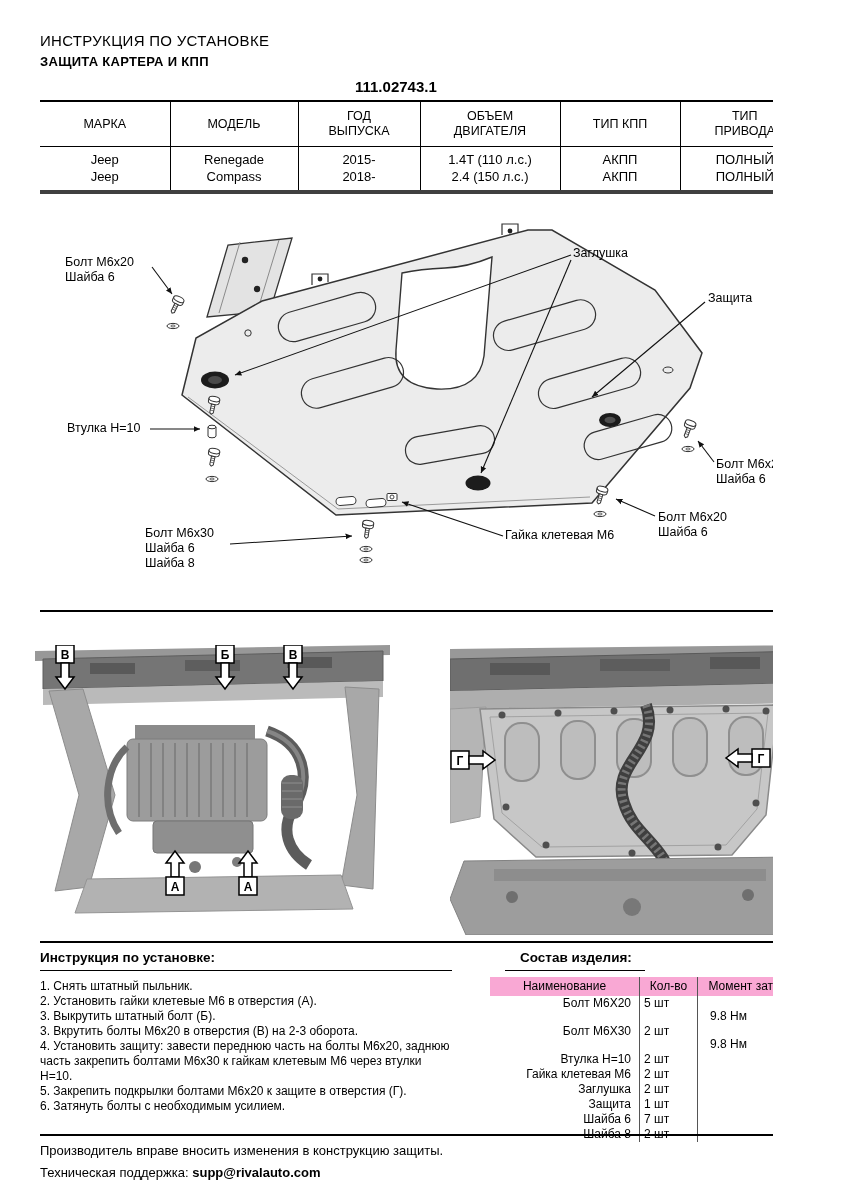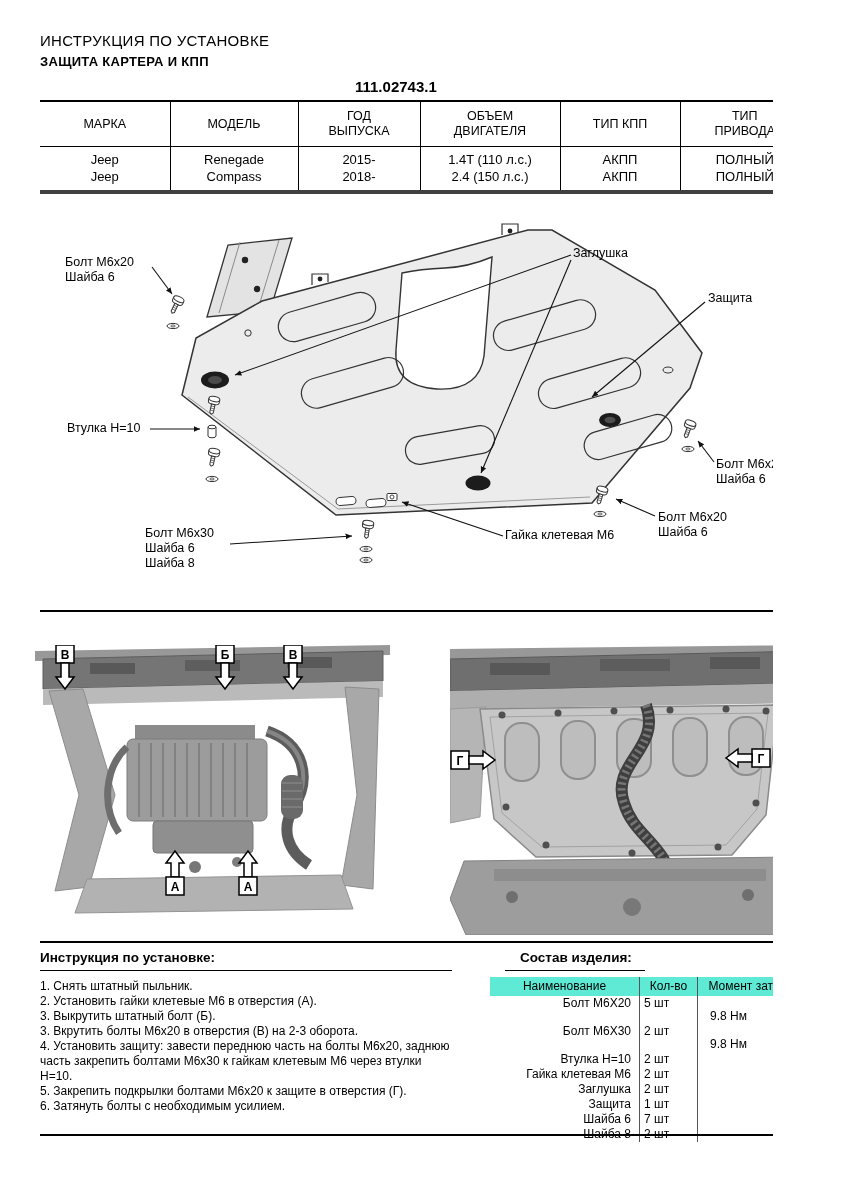--- a/index.html
+++ b/index.html
@@ -31,21 +31,21 @@
   
   .photos { position:absolute; left:0; top:618px; width:849px; height:320px; }
   
   .section-title { font-size:13.5px; font-weight:bold; }
   .title-rule { height:1px; background:#000; margin-top:5px; }
   .instructions { position:absolute; left:40px; top:950px; width:412px; }
   .instructions .steps { margin-top:8px; }
   .step { font-size:12px; line-height:15px; }
   .parts { position:absolute; left:490px; top:950px; width:320px; }
   .parts-table { display:grid; grid-template-columns:150px 58px 112px; font-size:12px; line-height:15px; margin-top:6px; }
-  .parts-table .hc { background:#5eead4; text-align:center; padding:2px 4px; }
+  .parts-table .hc { background:#f9a8d4; text-align:center; padding:2px 4px; }
   .pt-sep { border-right:1px solid #555; }
   .c-name { text-align:right; padding:0 8px 0 4px; }
   .c-qty  { text-align:left; padding:0 4px; }
   .c-tq   { text-align:left; padding:13px 4px 0 12px; }
   
   .footer { position:absolute; left:40px; top:1143px; }
   .f-line { font-size:13px; }
   .f-line + .f-line { margin-top:7px; }
   .f-email { font-weight:bold; }
 </style>
@@ -381,14 +381,21 @@
       <div class="c-tq"></div>
 
       <div class="c-name pt-sep">Шайба 8</div>
       <div class="c-qty  pt-sep">2 шт</div>
       <div class="c-tq"></div>
     </div>
   </div>
 
   <div class="rule" style="top:1134px;"></div>
 
+  <div class="footer">
+    <div class="f-line">Производитель вправе вносить изменения в конструкцию защиты.</div>
+    <div class="f-line">
+      <span>Техническая поддержка:</span>
+      <span class="f-email">supp@rivalauto.com</span>
+    </div>
+  </div>
 
 </div>
 
 </body></html>

